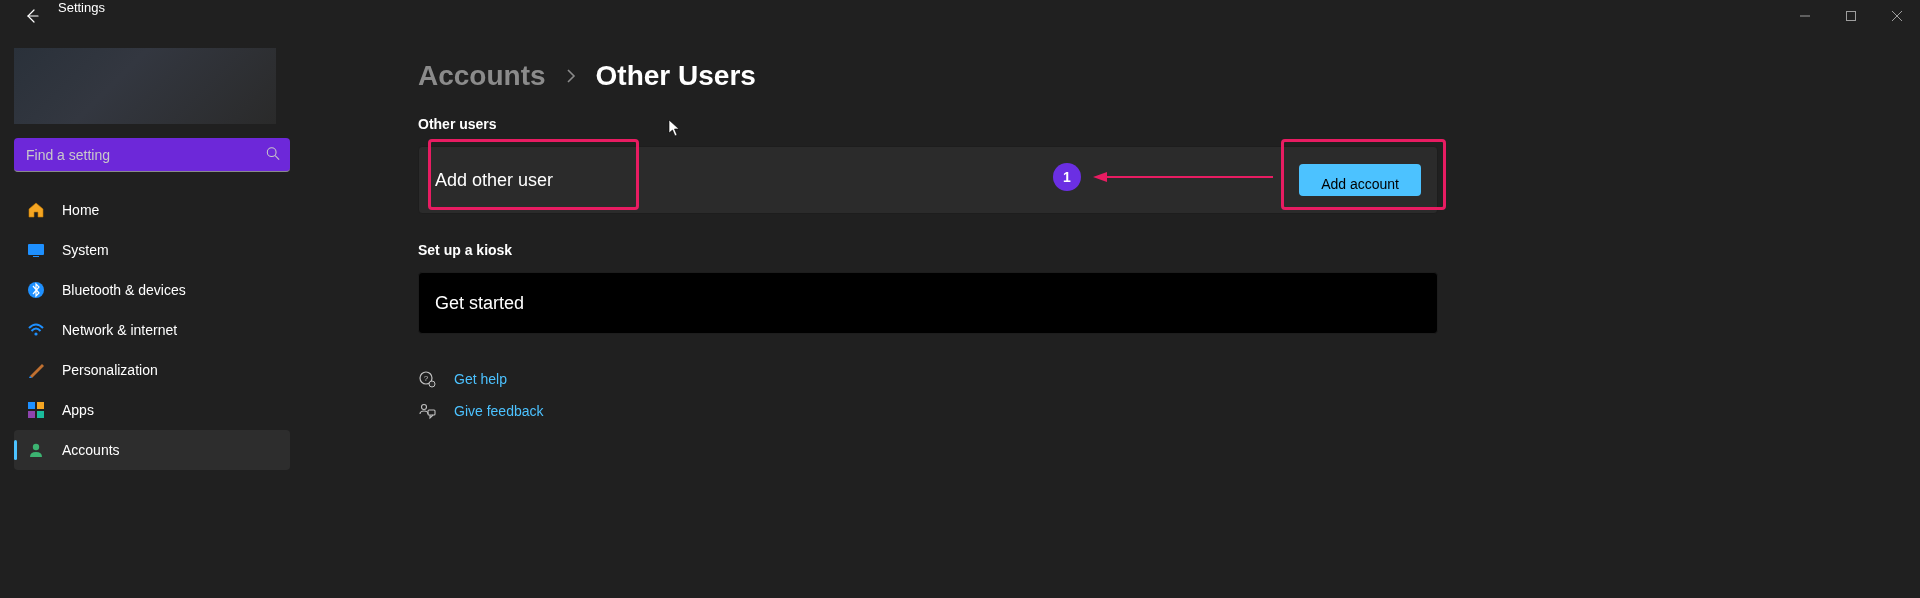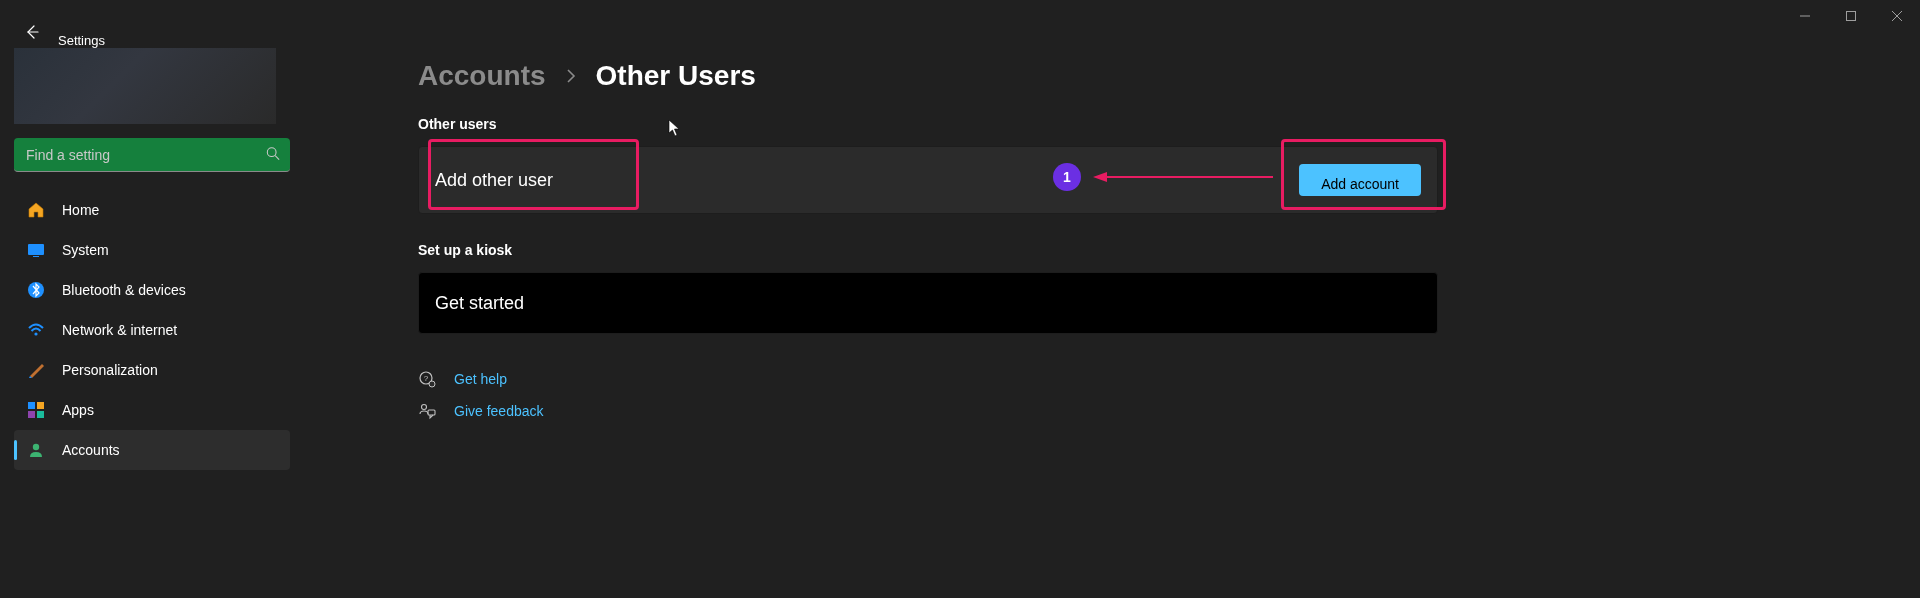--- a/index.html
+++ b/index.html
@@ -11,21 +11,21 @@
     width: 1920px;
     height: 598px;
     overflow: hidden;
     position: relative;
   }
 
   
   .titlebar {
     height: 48px;
     display: flex;
-    align-items: flex-end;
+    align-items: flex-start;
     padding-left: 16px;
     position: relative;
   }
   .back-btn {
     width: 32px;
     height: 32px;
     display: flex;
     align-items: center;
     justify-content: center;
     color: #fff;
@@ -69,21 +69,21 @@
     margin-bottom: 14px;
   }
   .search-wrap {
     position: relative;
     width: 276px;
     margin-bottom: 18px;
   }
   .search-input {
     width: 100%;
     height: 34px;
-    background: #15803d;
+    background: #6d28d9;
     border: none;
     border-bottom: 1px solid #8a8a8a;
     border-radius: 4px;
     color: #c9c9c9;
     padding: 0 36px 0 12px;
     font-size: 14px;
     outline: none;
   }
   .search-input::placeholder { color: #c9c9c9; }
   .search-icon {

